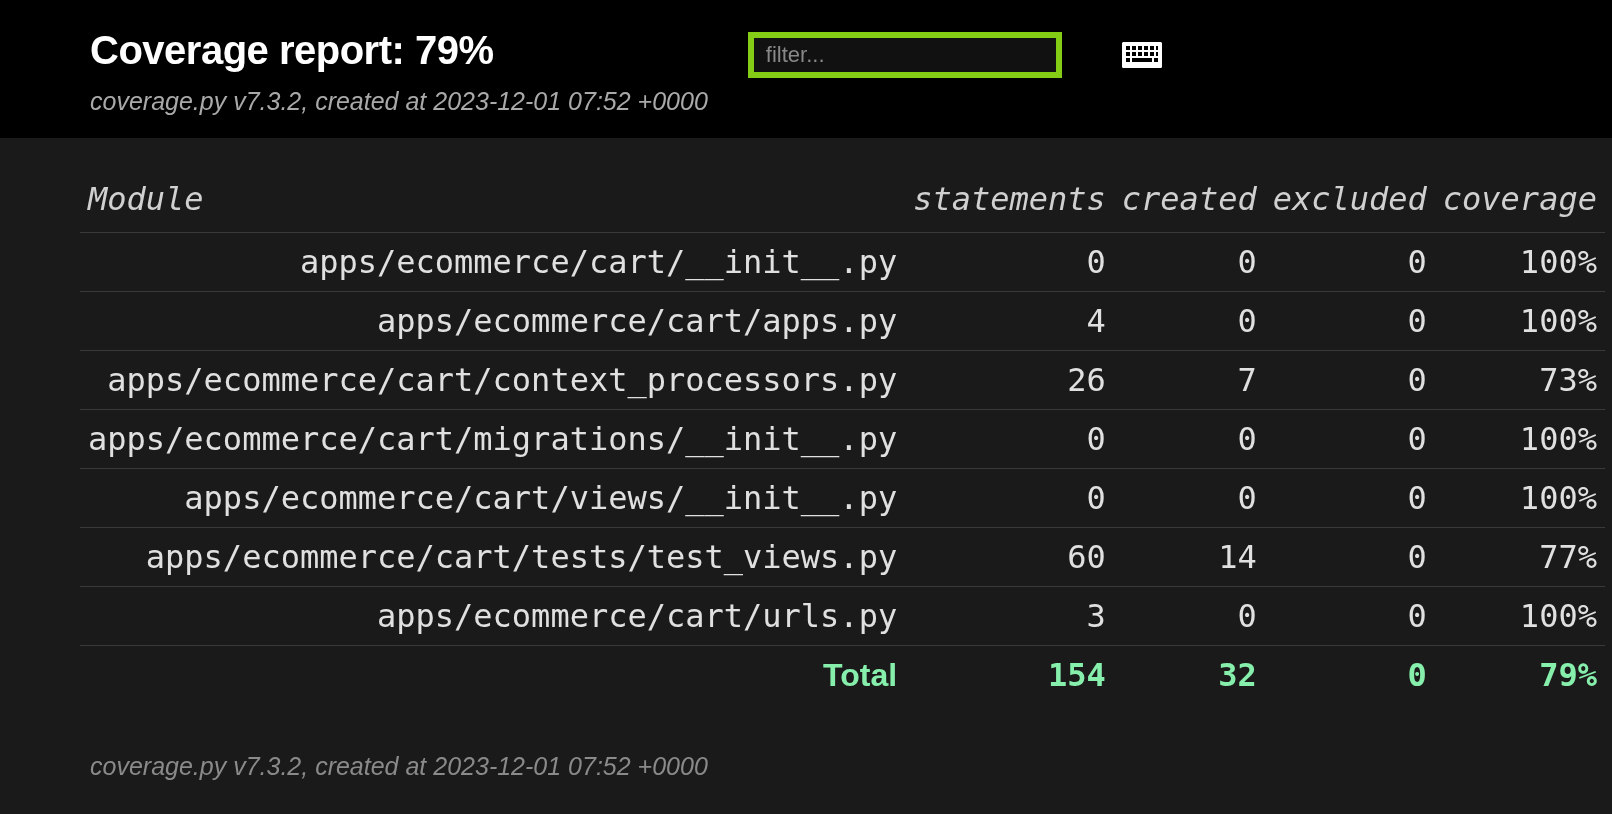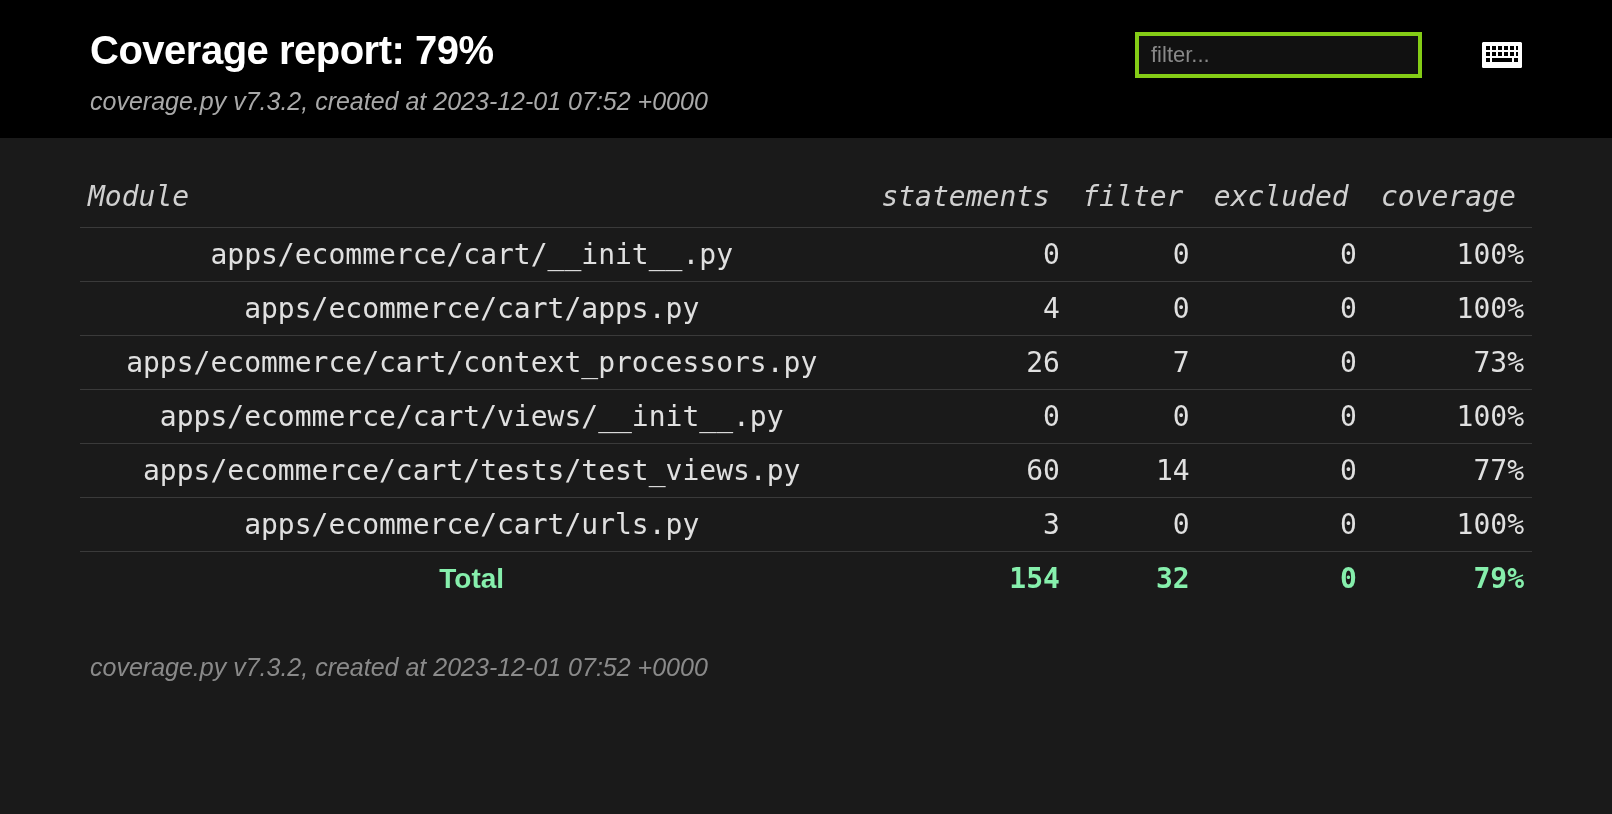--- a/index.html
+++ b/index.html
@@ -22,72 +22,71 @@
     letter-spacing: -0.5px;
   }
   .subtitle {
     margin-top: 14px;
     font-size: 25px;
     font-style: italic;
     color: #a9a9a9;
   }
   .header-row {
     display: flex;
-    justify-content: space-between;
     align-items: flex-start;
     gap: 40px;
   }
   .tools {
     display: flex;
     align-items: center;
     gap: 60px;
     margin-top: 4px;
   }
   .filter-input {
-    width: 287px;
+    width: 314px;
     height: 46px;
     background: #111;
-    border: 4px solid #84cc16;
+    border: 6px solid #84cc16;
     color: #eee;
     font-size: 22px;
     padding: 0 12px;
     font-family: inherit;
   }
   .filter-input::placeholder { color: #888; }
   .kbd-icon {
     color: #fff;
     display: inline-flex;
   }
   main {
     padding: 0 80px;
   }
   table {
     width: 100%;
     border-collapse: collapse;
-    font-size: 28px;
+    font-size: 32px;
     margin-top: 32px;
   }
   thead th {
     text-align: center;
     font-style: italic;
     font-weight: 400;
     color: #d0d0d0;
     padding: 10px 8px 14px 8px;
     font-family: "SFMono-Regular", Menlo, Consolas, monospace;
   }
   thead th:first-child { text-align: left; }
   tbody td {
     text-align: right;
     padding: 10px 8px;
     border-top: 1px solid #3a3a3a;
     font-family: "SFMono-Regular", Menlo, Consolas, monospace;
     color: #e0e0e0;
   }
   tbody td:first-child {
-    text-align: center;
+    text-align: right;
     font-family: "SFMono-Regular", Menlo, Consolas, monospace;
   }
   tbody tr.total td {
     font-weight: 700;
     font-family: -apple-system, BlinkMacSystemFont, "Segoe UI", Helvetica, Arial, sans-serif;
     color: #86efac;
   }
   tbody tr.total td.num {
     font-family: "SFMono-Regular", Menlo, Consolas, monospace;
   }
@@ -135,21 +134,21 @@
     </div>
   </div>
 </header>
 
 <main>
   <table>
     <thead>
       <tr>
         <th class="sortable">Module</th>
         <th class="sortable">statements</th>
-        <th class="sortable">filter</th>
+        <th class="sortable">created</th>
         <th class="sortable">excluded</th>
         <th class="sortable">coverage</th>
       </tr>
     </thead>
     <tbody id="rows">
         <tr>
           <td class="module"><a>apps/ecommerce/cart/__init__.py</a></td>
           <td class="num">0</td>
           <td class="num">0</td>
           <td class="num">0</td>
@@ -163,20 +162,27 @@
           <td class="num">100%</td>
         </tr>
         <tr>
           <td class="module"><a>apps/ecommerce/cart/context_processors.py</a></td>
           <td class="num">26</td>
           <td class="num">7</td>
           <td class="num">0</td>
           <td class="num">73%</td>
         </tr>
         <tr>
+          <td class="module"><a>apps/ecommerce/cart/migrations/__init__.py</a></td>
+          <td class="num">0</td>
+          <td class="num">0</td>
+          <td class="num">0</td>
+          <td class="num">100%</td>
+        </tr>
+        <tr>
           <td class="module"><a>apps/ecommerce/cart/views/__init__.py</a></td>
           <td class="num">0</td>
           <td class="num">0</td>
           <td class="num">0</td>
           <td class="num">100%</td>
         </tr>
         <tr>
           <td class="module"><a>apps/ecommerce/cart/tests/test_views.py</a></td>
           <td class="num">60</td>
           <td class="num">14</td>

